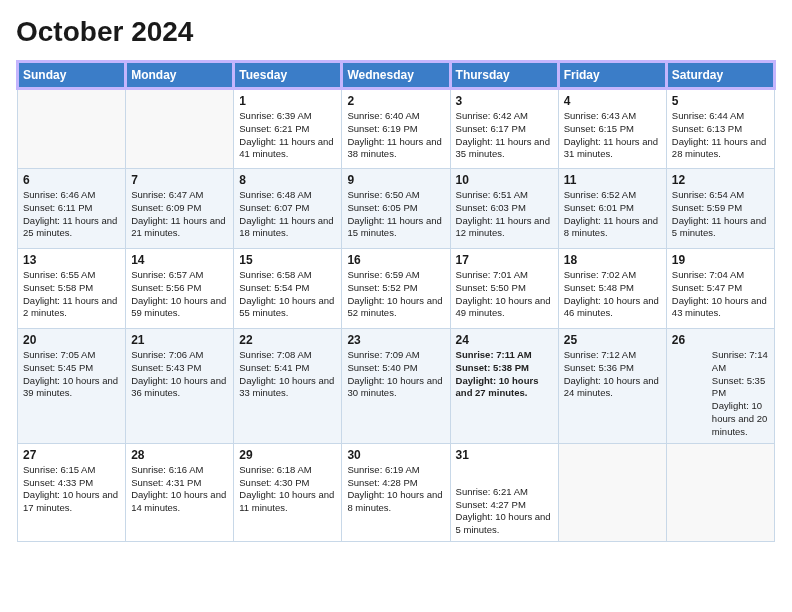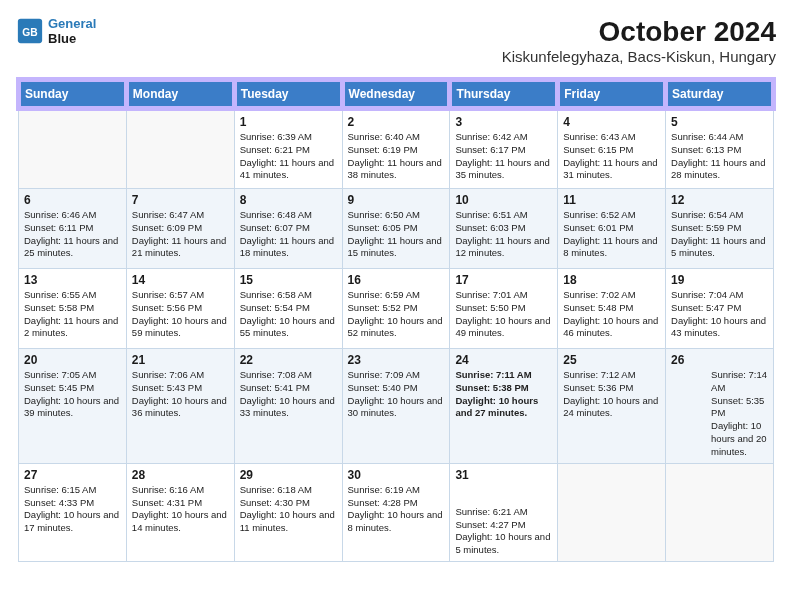--- a/index.html
+++ b/index.html
@@ -40,21 +40,21 @@
       border-collapse: collapse;
       table-layout: fixed;
     }
     th {
       background: #3b7dc8;
       color: #fff;
       font-size: 12px;
       font-weight: bold;
       padding: 5px 4px;
       text-align: left;
-      border: 5px solid #c4b5fd;
+      border: 3px solid #c4b5fd;
     }
     td {
       border: 1px solid #c8d8e8;
       vertical-align: top;
       padding: 4px 5px;
       font-size: 10px;
       color: #222;
       height: 80px;
       background: #fff;
     }
@@ -70,35 +70,22 @@
       font-size: 9.5px;
       line-height: 1.35;
       color: #222;
     }
     .empty { background: #f8f8f8; }
   </style>
 </head>
 <body>
 
 <div class="header">
-  <div class="logo">
-    <svg class="logo-icon" viewBox="0 0 30 30">
-      <rect x="2" y="2" width="26" height="26" rx="3" fill="#2a7ab8"></rect>
-      <text x="15" y="20" text-anchor="middle" fill="white" font-size="11" font-weight="bold">GB</text>
-    </svg>
-    <div>
-      <div style="font-size:13px;font-weight:bold;color:#1a1a1a;">
-        <span style="color:#2a7ab8;">General</span><br>
-        <span>Blue</span>
-      </div>
-    </div>
-  </div>
   <div class="title-block">
     <div class="month-title">October 2024</div>
-    <div class="subtitle">Kiskunfelegyhaza, Bacs-Kiskun, Hungary</div>
   </div>
 </div>
 
 <table>
   <thead>
     <tr>
     <th>Sunday</th>
         <th>Monday</th>
         <th>Tuesday</th>
         <th>Wednesday</th>

